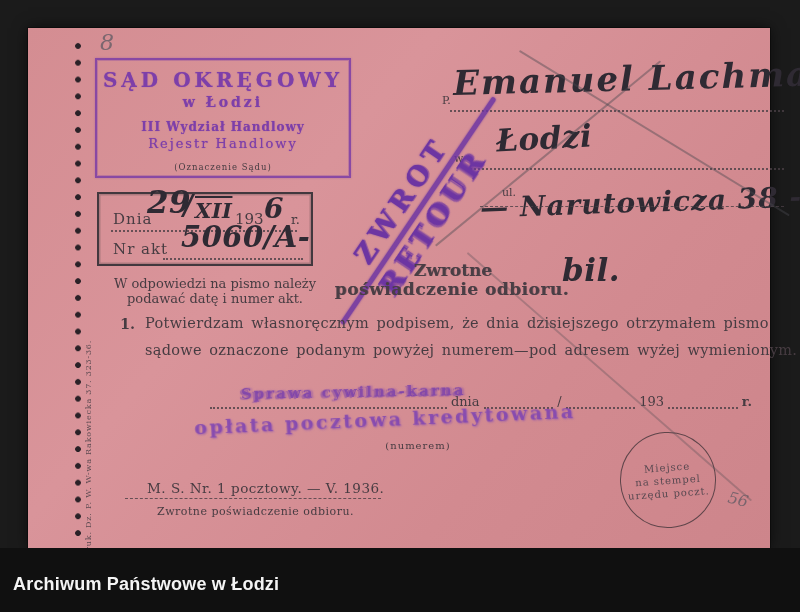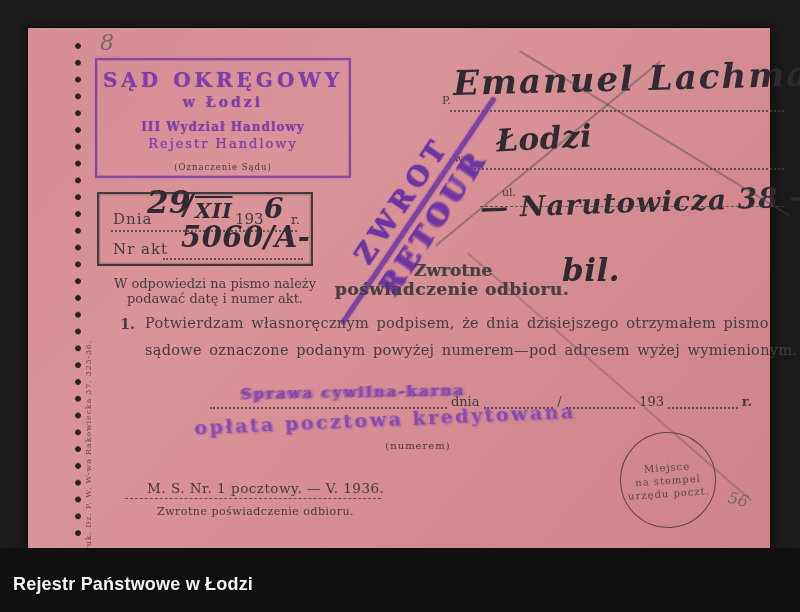--- a/index.html
+++ b/index.html
@@ -198,16 +198,16 @@
     <div class="abs imprint">Druk. Dz. P. W. W-wa Rakowiecka 37. 323-36.</div>
 
     <div class="abs pencil" style="left:700px;top:462px;font-size:16px;transform:rotate(14deg);">56</div>
   </div>
 
   <div class="stroke" style="left:435px;top:245px;width:291px;transform:rotate(-39.4deg);"></div>
   <div class="stroke" style="left:520px;top:50px;width:316px;transform:rotate(31.4deg);"></div>
   <div class="stroke" style="left:468px;top:252px;width:377px;transform:rotate(41.1deg);background:rgba(72,72,78,.3);"></div>
 
   <div class="footerbar">
-    <div class="label">Rejestr Państwowe w Łodzi</div>
+    <div class="label">Archiwum Państwowe w Łodzi</div>
   </div>
 
 </div>
 
 </body></html>

